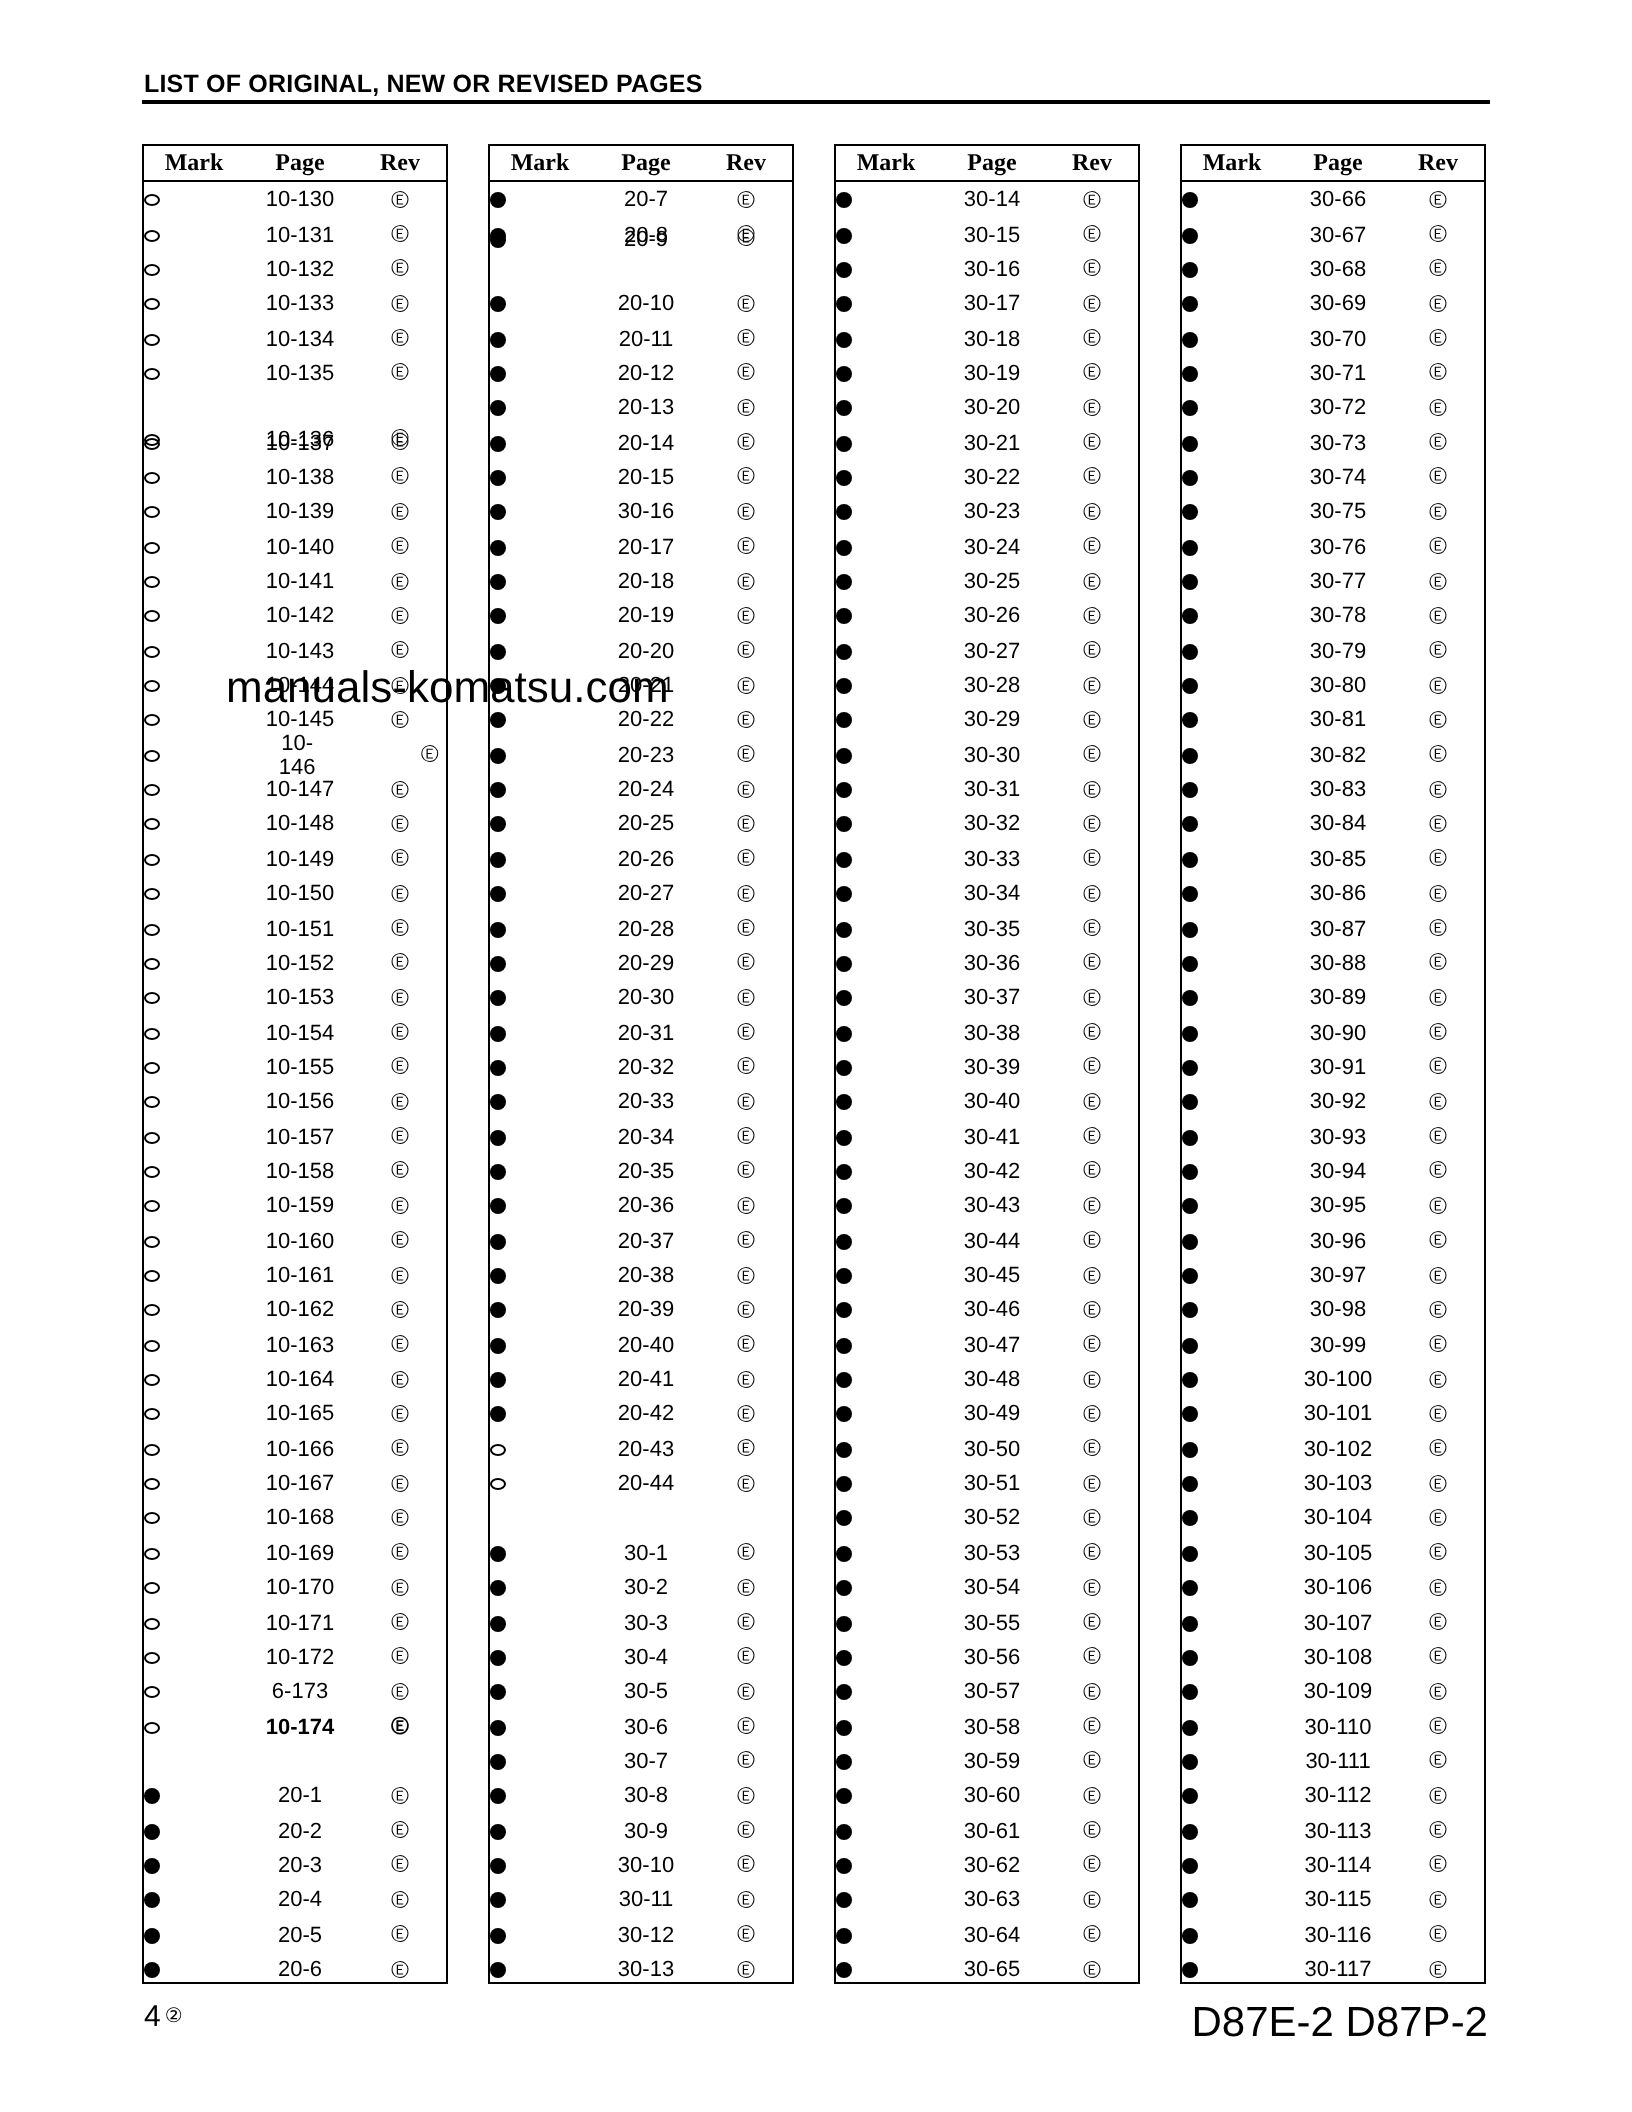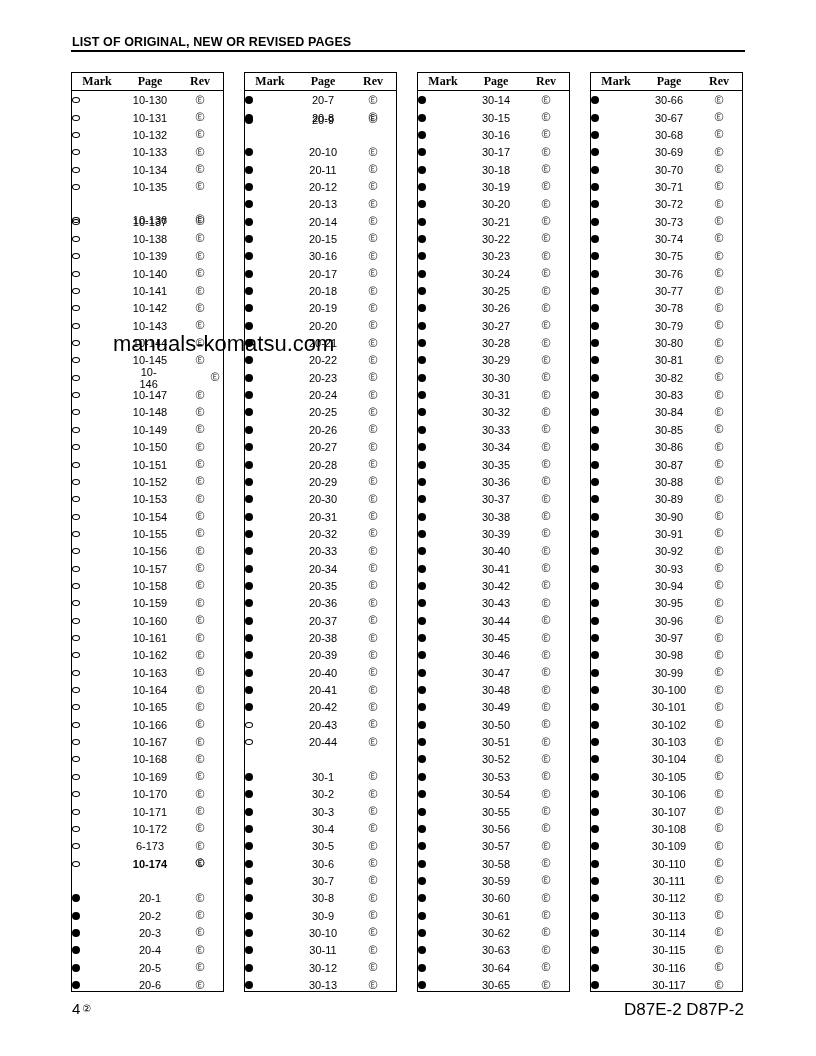--- a/index.html
+++ b/index.html
@@ -14,21 +14,21 @@
   .c3{width:44px;}
   .rows{position:relative;}
   .row{position:absolute;left:0;right:0;height:17.35px;display:flex;align-items:center;font-size:11px;}
   .row span{display:block;text-align:center;}
   .dot-filled{display:inline-block;width:8px;height:8px;border-radius:50%;background:#000;}
   .dot-open{display:inline-block;width:8px;height:6px;border-radius:50%;border:1px solid #000;box-sizing:border-box;}
   .rev{font-size:9px;}
   .wm{position:absolute;left:113px;top:331px;font-size:22px;color:#000;letter-spacing:0px;}
   .foot-left{position:absolute;left:72px;top:1000px;font-size:15px;}
   .foot-left .sym{font-size:10px;vertical-align:2px;margin-left:2px;}
-  .foot-right{position:absolute;right:72px;top:1000px;font-size:17px;}
+  .foot-right{position:absolute;right:72px;top:1000px;font-size:21px;}
 </style>
 </head>
 <body>
 
 <div class="title">LIST OF ORIGINAL, NEW OR REVISED PAGES</div>
 <div class="title-rule"></div>
 
 <div id="tables">
     <div class="tbl" style="left: 71px; width: 153px;">
       <div class="hdr">

